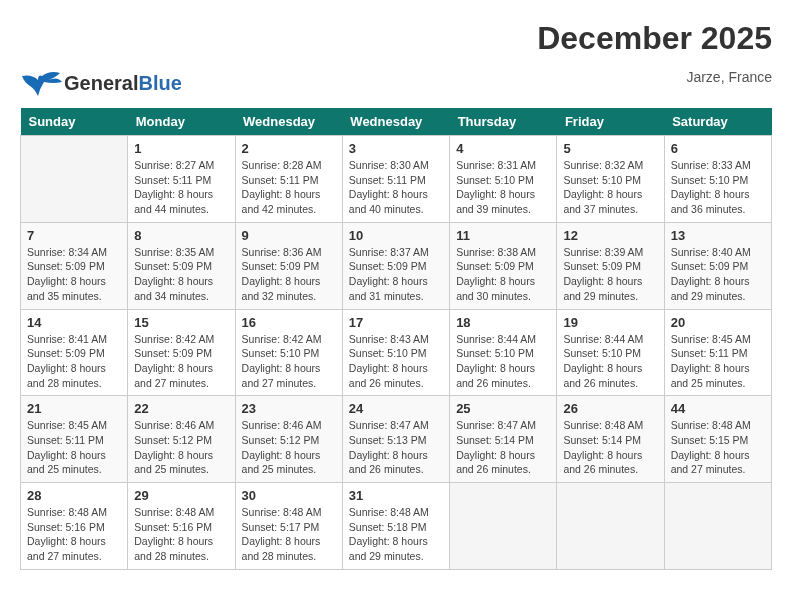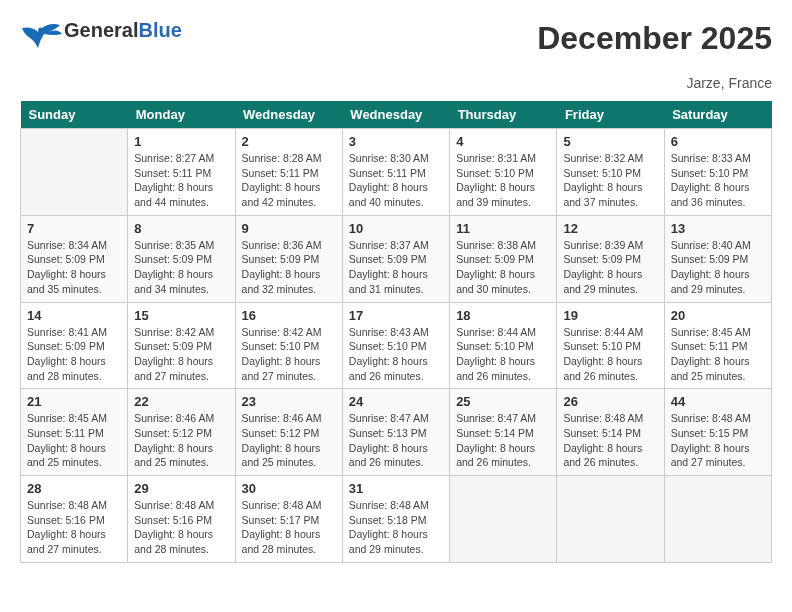--- a/index.html
+++ b/index.html
@@ -26,21 +26,21 @@
     }
     .month-title {
       font-size: 32px;
       font-weight: bold;
       color: #333;
       margin-left: 48px;
     }
     .location {
       font-size: 14px;
       color: #555;
-      margin-top: 18px;
+      margin-top: 12px;
     }
     table {
       width: 100%;
       border-collapse: collapse;
       font-size: 11px;
     }
     thead tr th {
       background-color: #0f766e;
       color: #fff;
       text-align: left;
@@ -70,20 +70,22 @@
     .day-info {
       color: #444;
       font-size: 10.5px;
       line-height: 1.4;
     }
     .empty-cell {
       background: #f5f5f5 !important;
     }
     .logo-row {
       display: flex;
+      align-items: center;
+      margin-top: 48px;
     }
   </style>
 </head>
 <body>
 
 <div class="header">
   <div class="logo">
     <div class="logo-row">
       <svg width="44" height="30" viewBox="0 0 44 30">
         <path d="M22 8 Q30 2 40 5 Q35 10 28 12 Q38 8 42 14 Q34 16 24 14 Q20 20 18 28 Q14 20 10 18 Q4 14 2 8 Q12 6 18 12 Q18 6 22 8Z" fill="#1a6bb5"></path>

